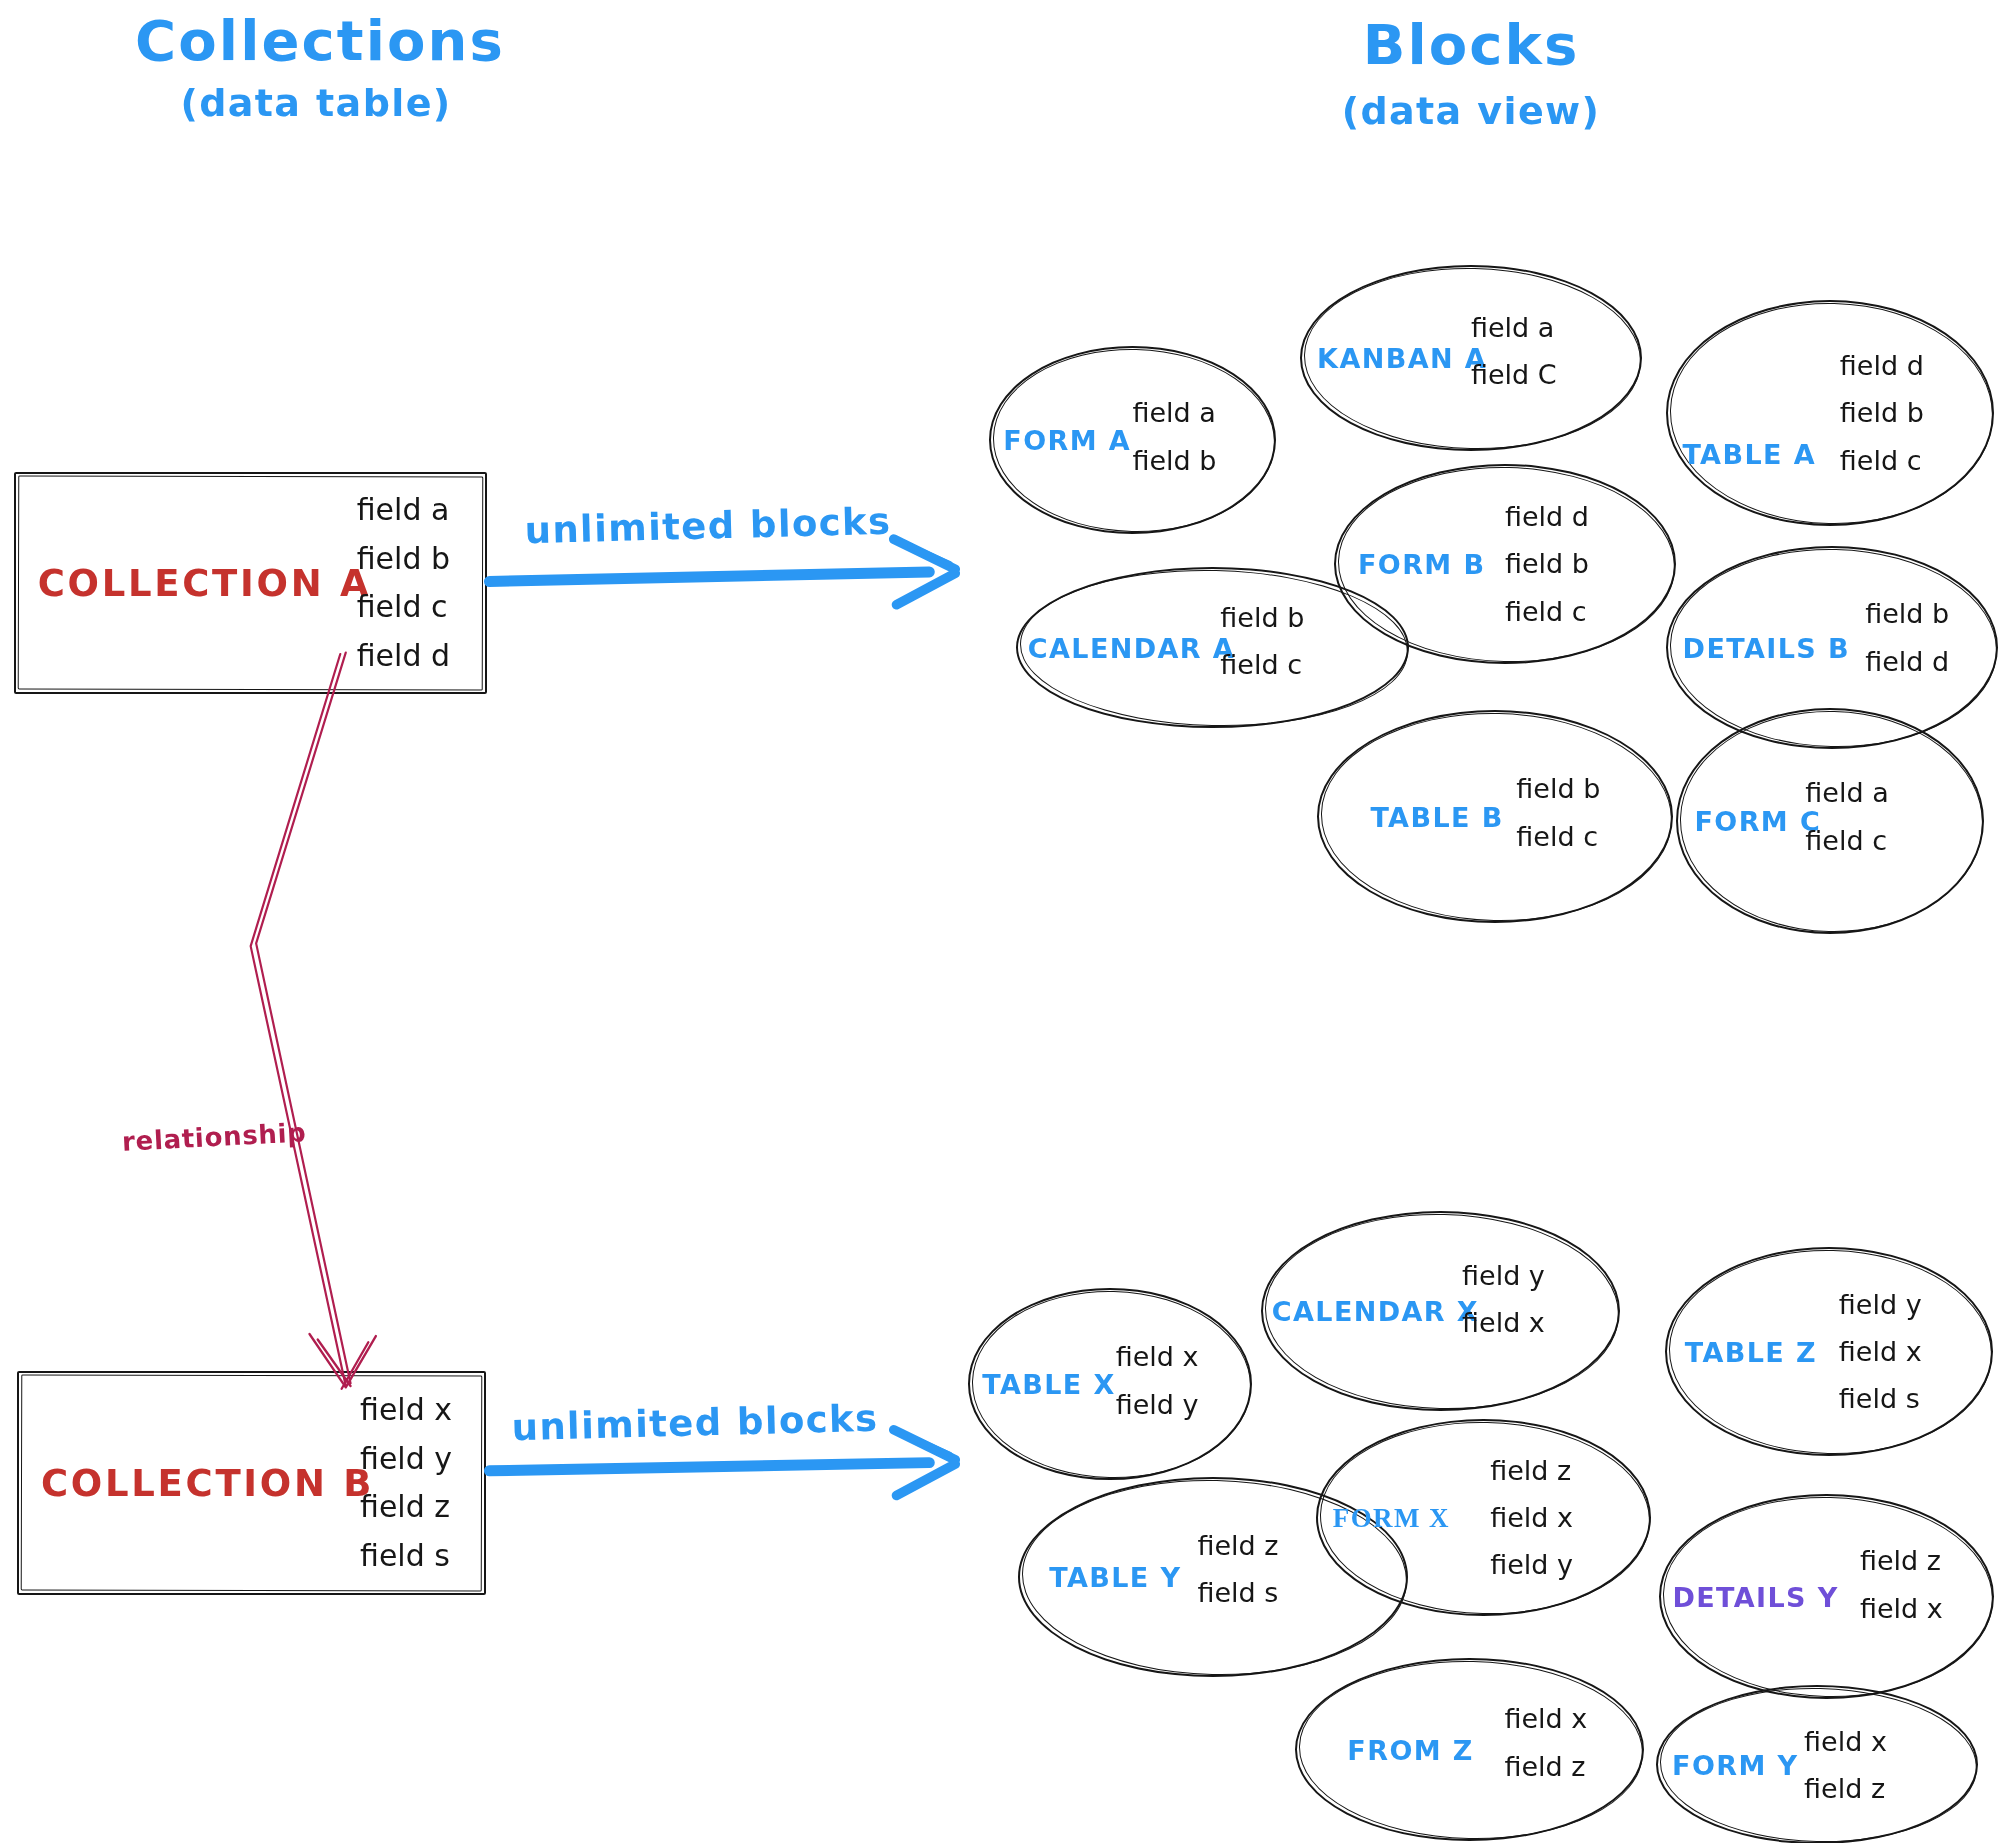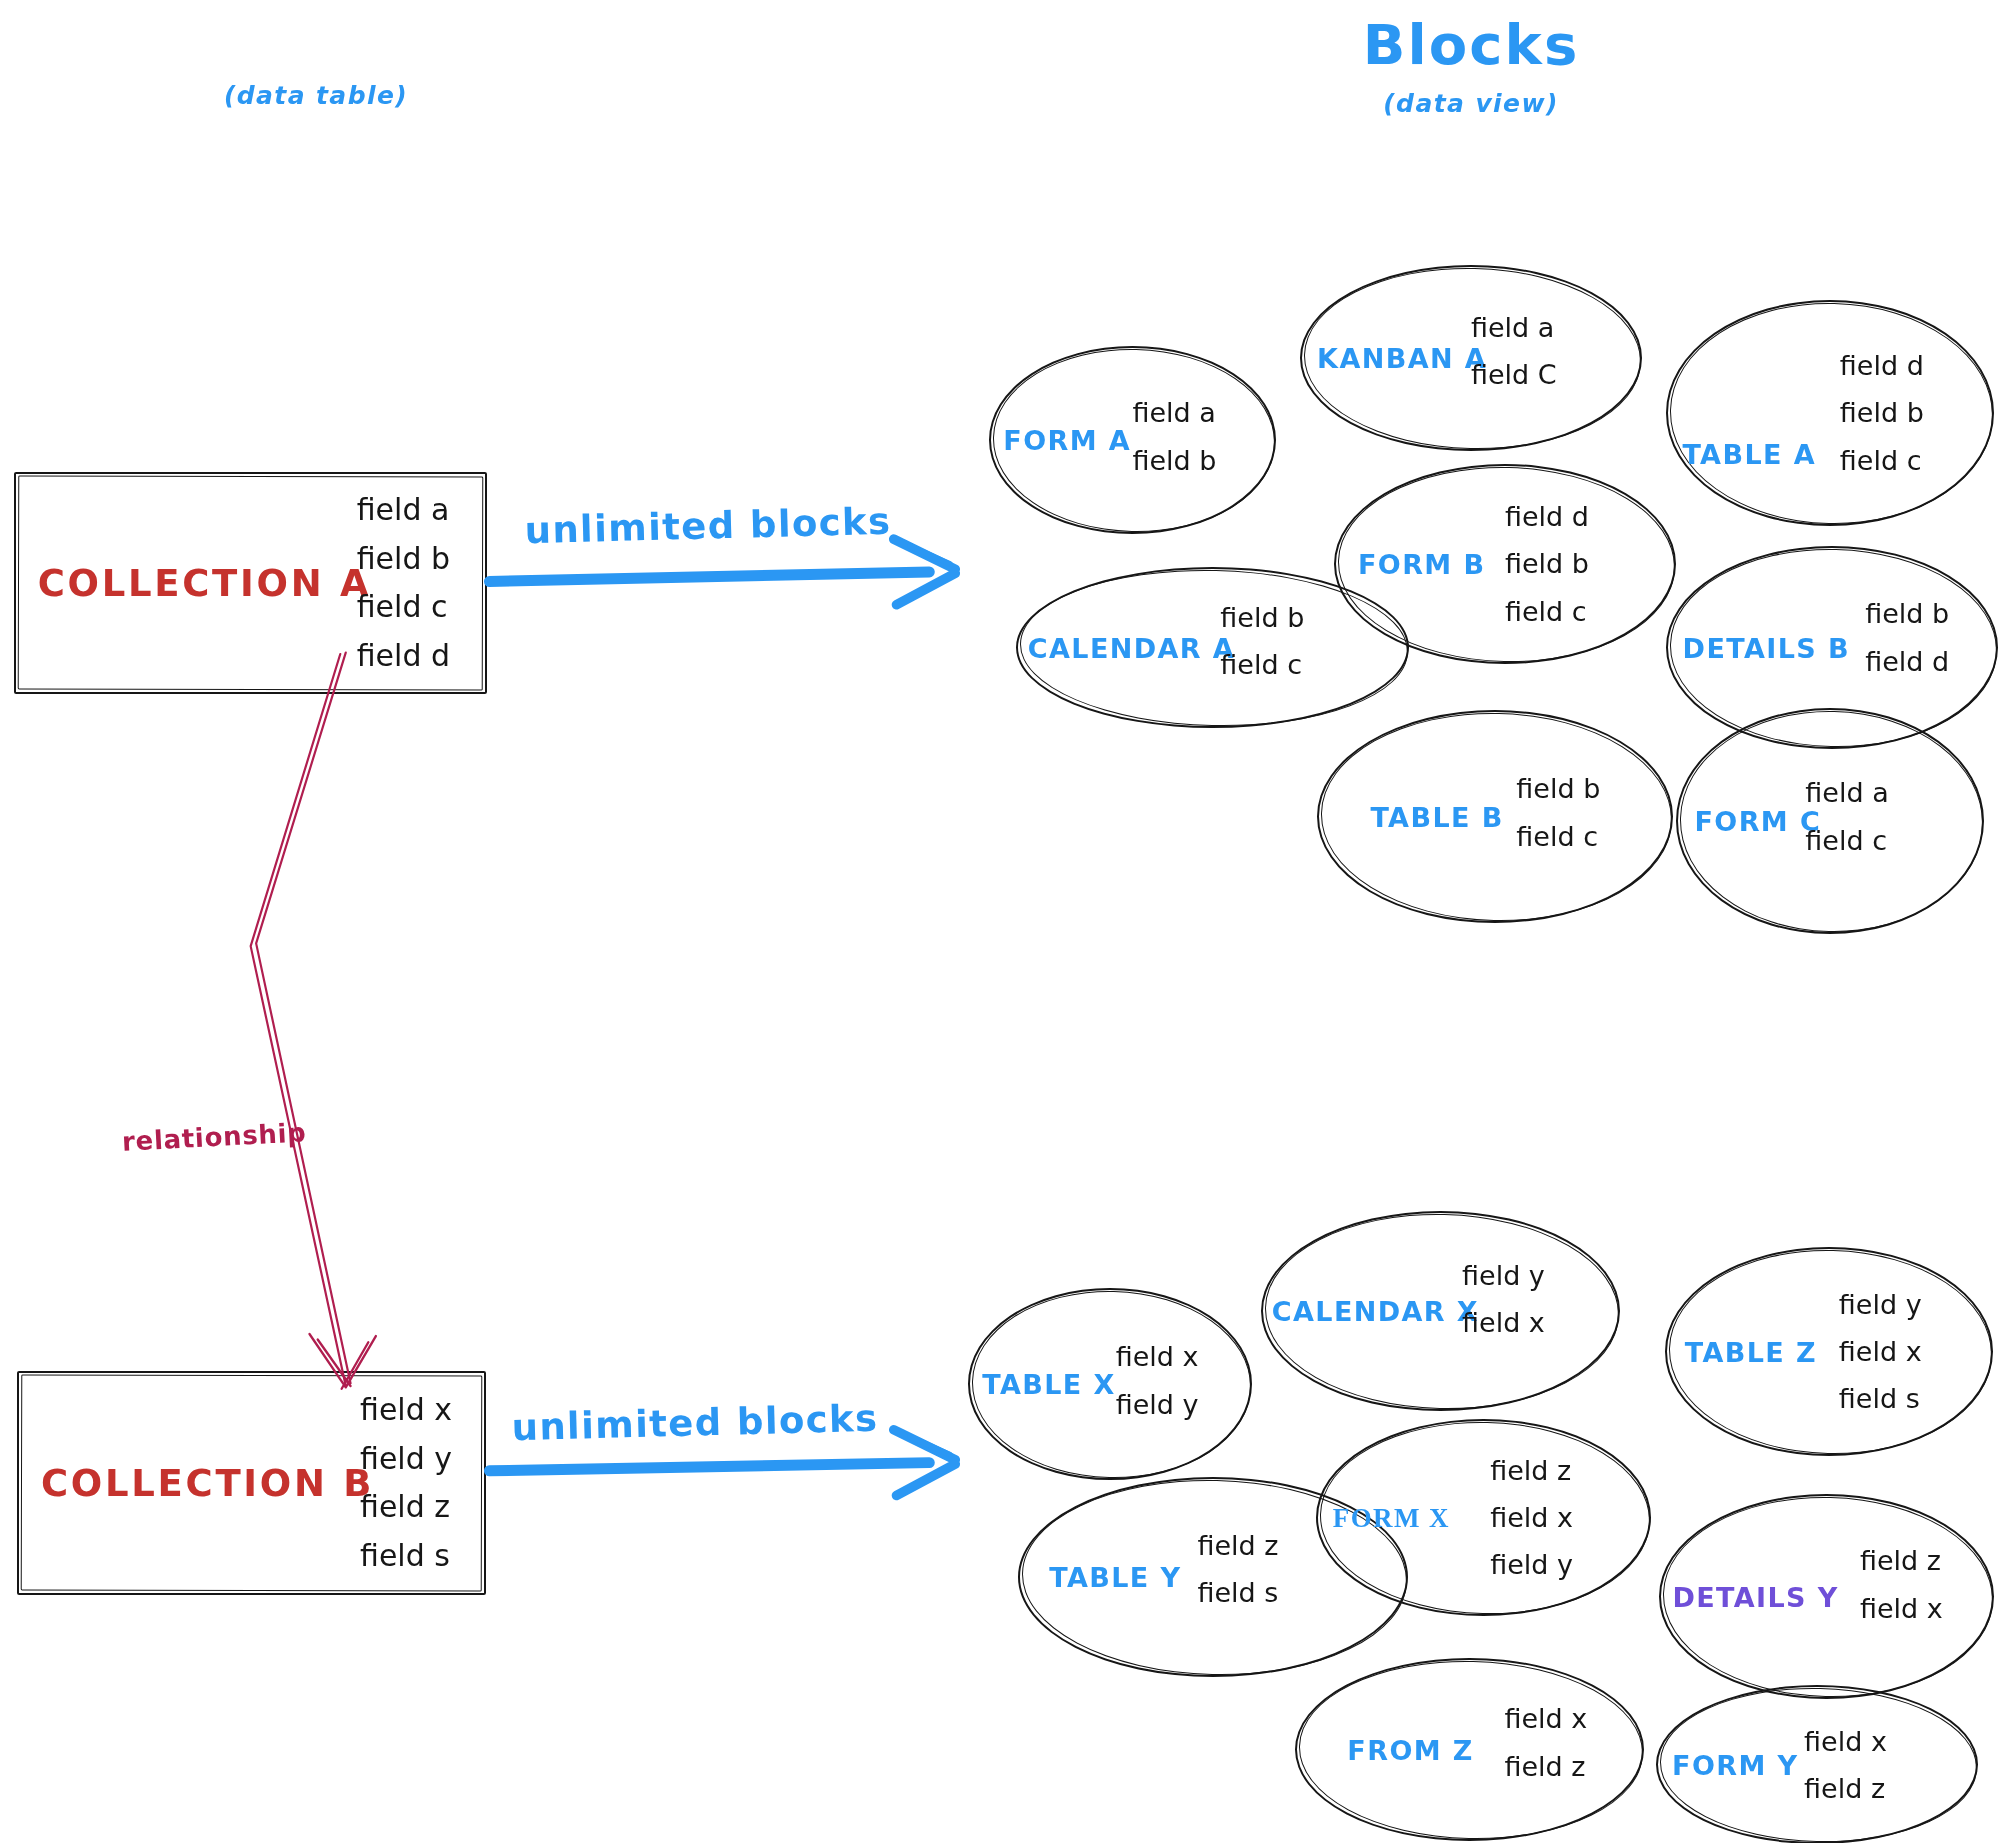--- a/index.html
+++ b/index.html
@@ -11,21 +11,21 @@
   }
   html,body{margin:0;padding:0;background:#ffffff;}
   .canvas{
     position:relative;width:2005px;height:1843px;background:#ffffff;overflow:hidden;
     font-family:"DejaVu Sans", sans-serif;color:var(--ink);
   }
   
   .col-title{position:absolute;transform:translateX(-50%);color:var(--blue);
     font-weight:700;font-size:56px;letter-spacing:2.1px;white-space:nowrap;}
   .col-sub{position:absolute;transform:translateX(-50%);color:var(--blue);
-    font-weight:600;font-size:25px;letter-spacing:1.4px;white-space:nowrap;font-style:italic;}
+    font-weight:600;font-size:38px;letter-spacing:1.4px;white-space:nowrap;}
   
   .cbox{position:absolute;border:2.7px solid var(--ink);background:#fff;border-radius:2.1px;}
   .cbox::after{content:"";position:absolute;inset:2.1px;border:1.4px solid var(--ink);
     border-radius:1.4px;transform:rotate(.15deg);pointer-events:none;}
   .cname{position:absolute;left:22px;top:50%;transform:translateY(-50%);
     color:var(--red);font-weight:700;font-size:37px;letter-spacing:2.7px;white-space:nowrap;}
   .cfields{position:absolute;left:341px;top:50%;transform:translateY(-50%);
     display:flex;flex-direction:column;gap:13.7px;font-size:30px;white-space:nowrap;}
   
   .block{position:absolute;}
@@ -46,20 +46,21 @@
   .overlay{position:absolute;left:0;top:0;width:2005px;height:1843px;
     pointer-events:none;z-index:6;}
   .overlay .blue{stroke:var(--blue);fill:none;stroke-linecap:round;}
   .overlay .crimson{stroke:var(--crimson);fill:none;stroke-linecap:round;stroke-linejoin:round;}
 </style>
 </head>
 <body>
 
 <div class="canvas">
 
+  <div class="col-title" style="left:320px;top:8.2px;">Collections</div>
   <div class="col-sub" style="left:316px;top:81px;">(data table)</div>
   <div class="col-title" style="left:1471px;top:12.3px;">Blocks</div>
   <div class="col-sub" style="left:1471px;top:89px;">(data view)</div>
 
   <div class="cbox" style="left:13.7px;top:472px;width:469px;height:218px;">
     <span class="cname">COLLECTION A</span>
     <div class="cfields">
       <span>field a</span>
       <span>field b</span>
       <span>field c</span>

